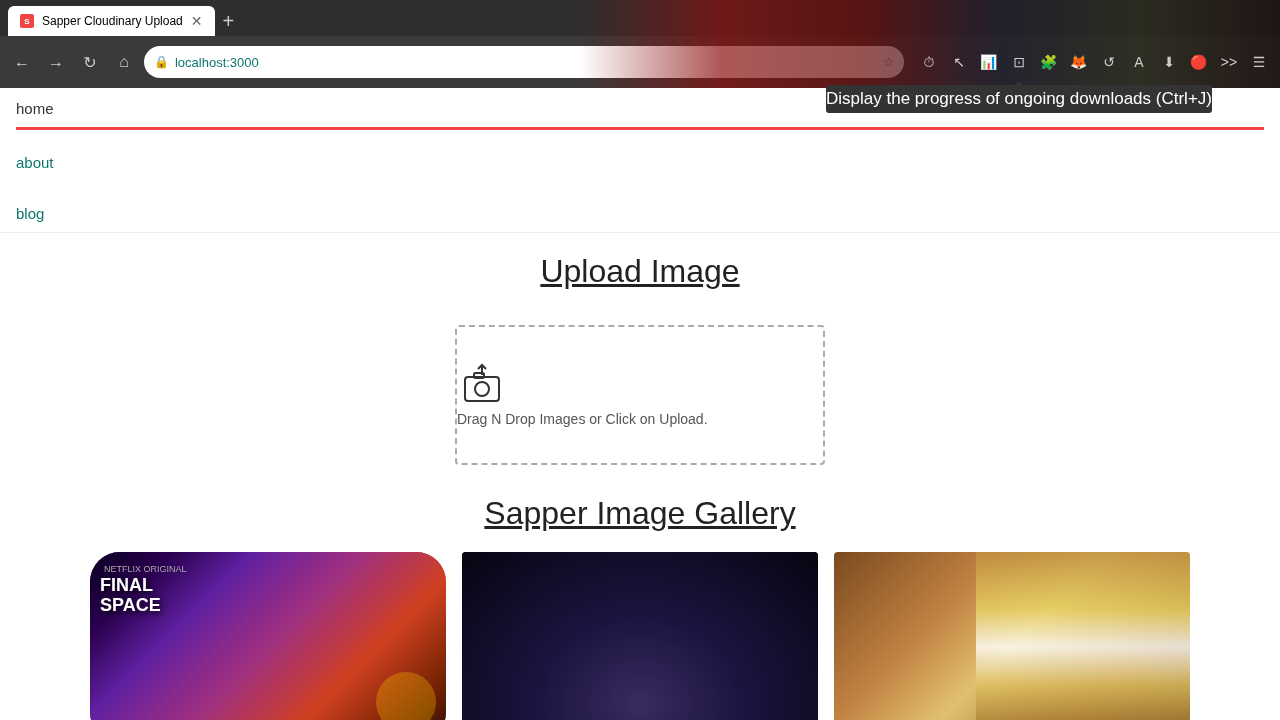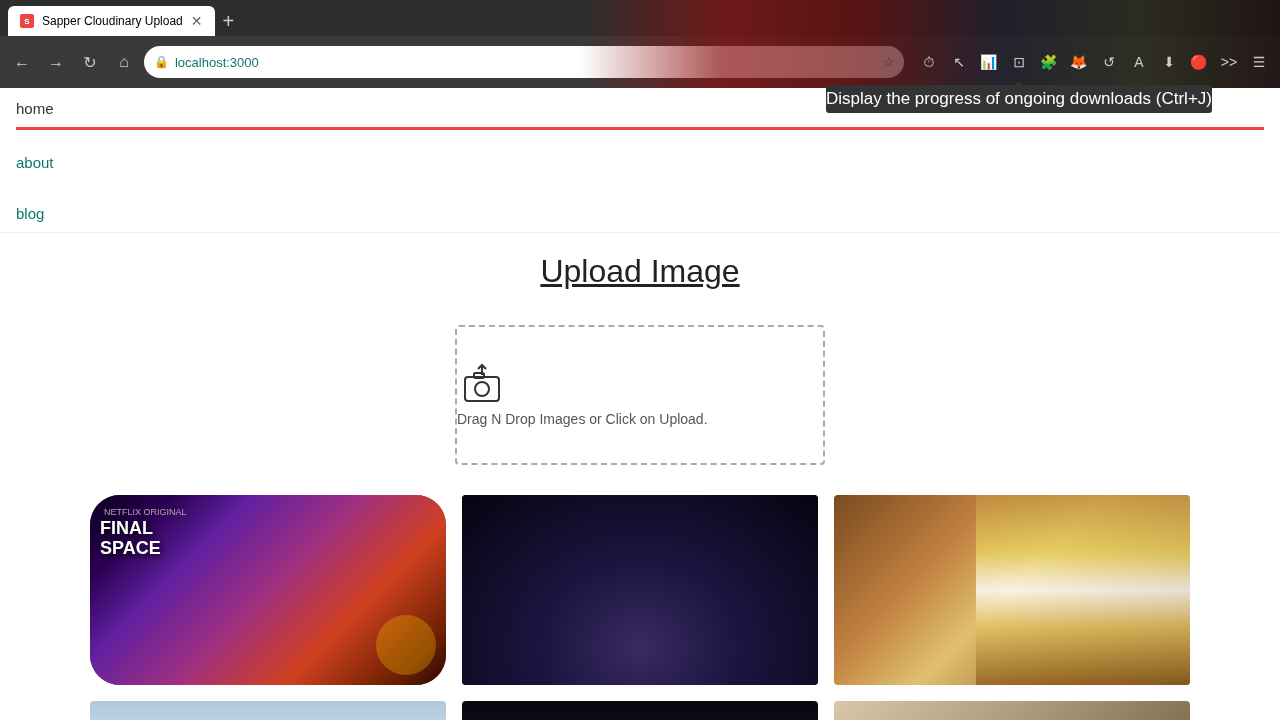--- a/index.html
+++ b/index.html
@@ -339,20 +339,21 @@
         <circle cx="25" cy="26" r="7" stroke="#333" stroke-width="2" fill="none"></circle>
 
         <rect x="17" y="10" width="10" height="5" rx="1.5" stroke="#333" stroke-width="2" fill="none"></rect>
 
         <line x1="25" y1="2" x2="25" y2="12" stroke="#333" stroke-width="2"></line>
         <polyline points="21,6 25,2 29,6" stroke="#333" stroke-width="2" fill="none"></polyline>
       </svg>
       <span class="upload-hint">Drag N Drop Images or Click on Upload.</span>
     </div>
 
+    <h2 class="gallery-title">Sapper Image Gallery</h2>
 
     <div class="gallery-grid">
 
       <div class="gallery-item img-final-space" style="position: relative;">
         <div style="position:absolute;top:0;left:0;width:100%;height:100%;background:linear-gradient(135deg,#0a0020 0%,#2a0050 15%,#6020a0 30%,#a03080 50%,#d04020 70%,#6a2000 90%,#2a0808 100%);"></div>
         <div style="position:absolute;top:12px;left:14px;color:#aaa;font-size:9px;font-weight:normal;z-index:2;">NETFLIX ORIGINAL</div>
         <div style="position:absolute;top:24px;left:10px;color:white;font-size:18px;font-weight:900;z-index:2;line-height:1.1;text-shadow:2px 2px 6px #000;">FINAL<br>SPACE</div>
         <div style="position:absolute;bottom:10px;right:10px;width:60px;height:60px;background:rgba(255,200,0,0.3);border-radius:50%;z-index:2;"></div>
       </div>
 

